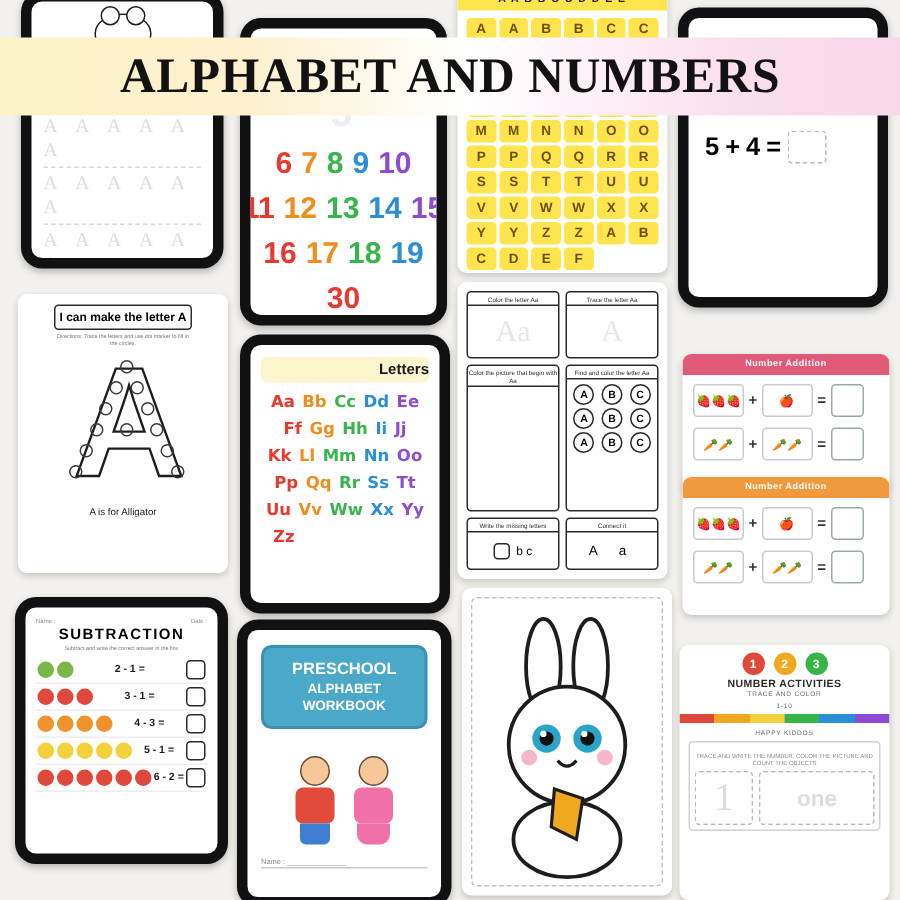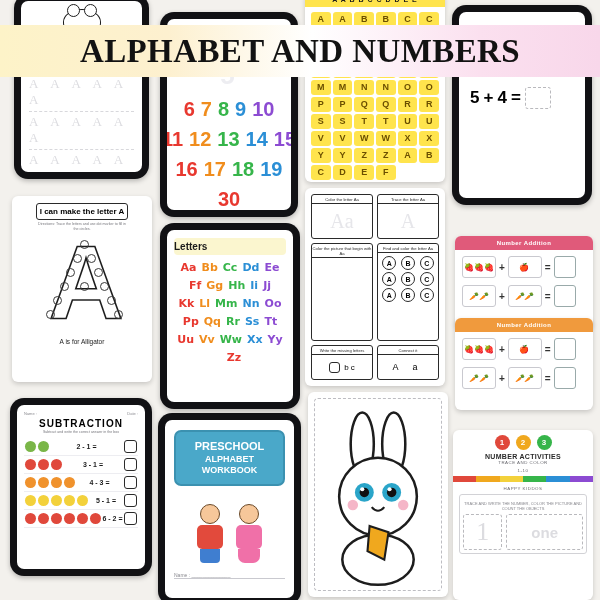--- a/index.html
+++ b/index.html
@@ -135,21 +135,21 @@
   #c-letterA .adots { position:absolute; inset: 0; }
   #c-letterA .adots i {
     position:absolute; width:9px; height:9px; border:1.2px solid #3a3a3a; border-radius:50%;
   }
   #c-letterA .cap { text-align:center; font-size:6.5px; margin-top:4px; color:#1b1b1b;}
 
   
   #t-letters { left: 160px; top: 223px; width: 140px; height: 186px; }
   #t-letters .screen { padding: 8px 7px; }
   #t-letters .pill {
-    background: #fbf6cf; border-radius: 4px; text-align:left; font-weight:800;
+    background: #fbf6cf; border-radius: 4px; text-align:right; font-weight:800;
     font-size: 10px; padding: 3px 0; color:#1b1b1b; margin-bottom: 6px;
   }
   #t-letters .lrow {
     display:flex; justify-content:center; gap:5px; font-size: 11px; font-weight:800;
     margin-bottom: 5px; font-family:"DejaVu Sans", sans-serif;
   }
 
   
   #c-aa { left: 305px; top: 188px; width: 140px; height: 198px; }
   #c-aa .pane { border:1px solid #2a2a2a; border-radius:3px; }
@@ -414,21 +414,21 @@
         <span style="color:#2b8fd6">Ss</span>
         <span style="color:#8c4bd2">Tt</span>
       </div>
       <div class="lrow">
         <span style="color:#e8382f">Uu</span>
         <span style="color:#f08d1d">Vv</span>
         <span style="color:#36b54a">Ww</span>
         <span style="color:#2b8fd6">Xx</span>
         <span style="color:#8c4bd2">Yy</span>
       </div>
-      <div class="lrow" style="justify-content:center;padding-left:8px">
+      <div class="lrow" style="justify-content:flex-start;padding-left:8px">
         <span style="color:#e8382f">Zz</span>
       </div>
     </div>
   </div>
 
   <div class="card" id="c-aa">
     <div style="padding:6px;display:flex;flex-direction:column;gap:4px;height:100%">
       <div style="display:flex;gap:4px">
         <div class="pane" style="flex:1">
           <div class="ptitle">Color the letter Aa</div>

